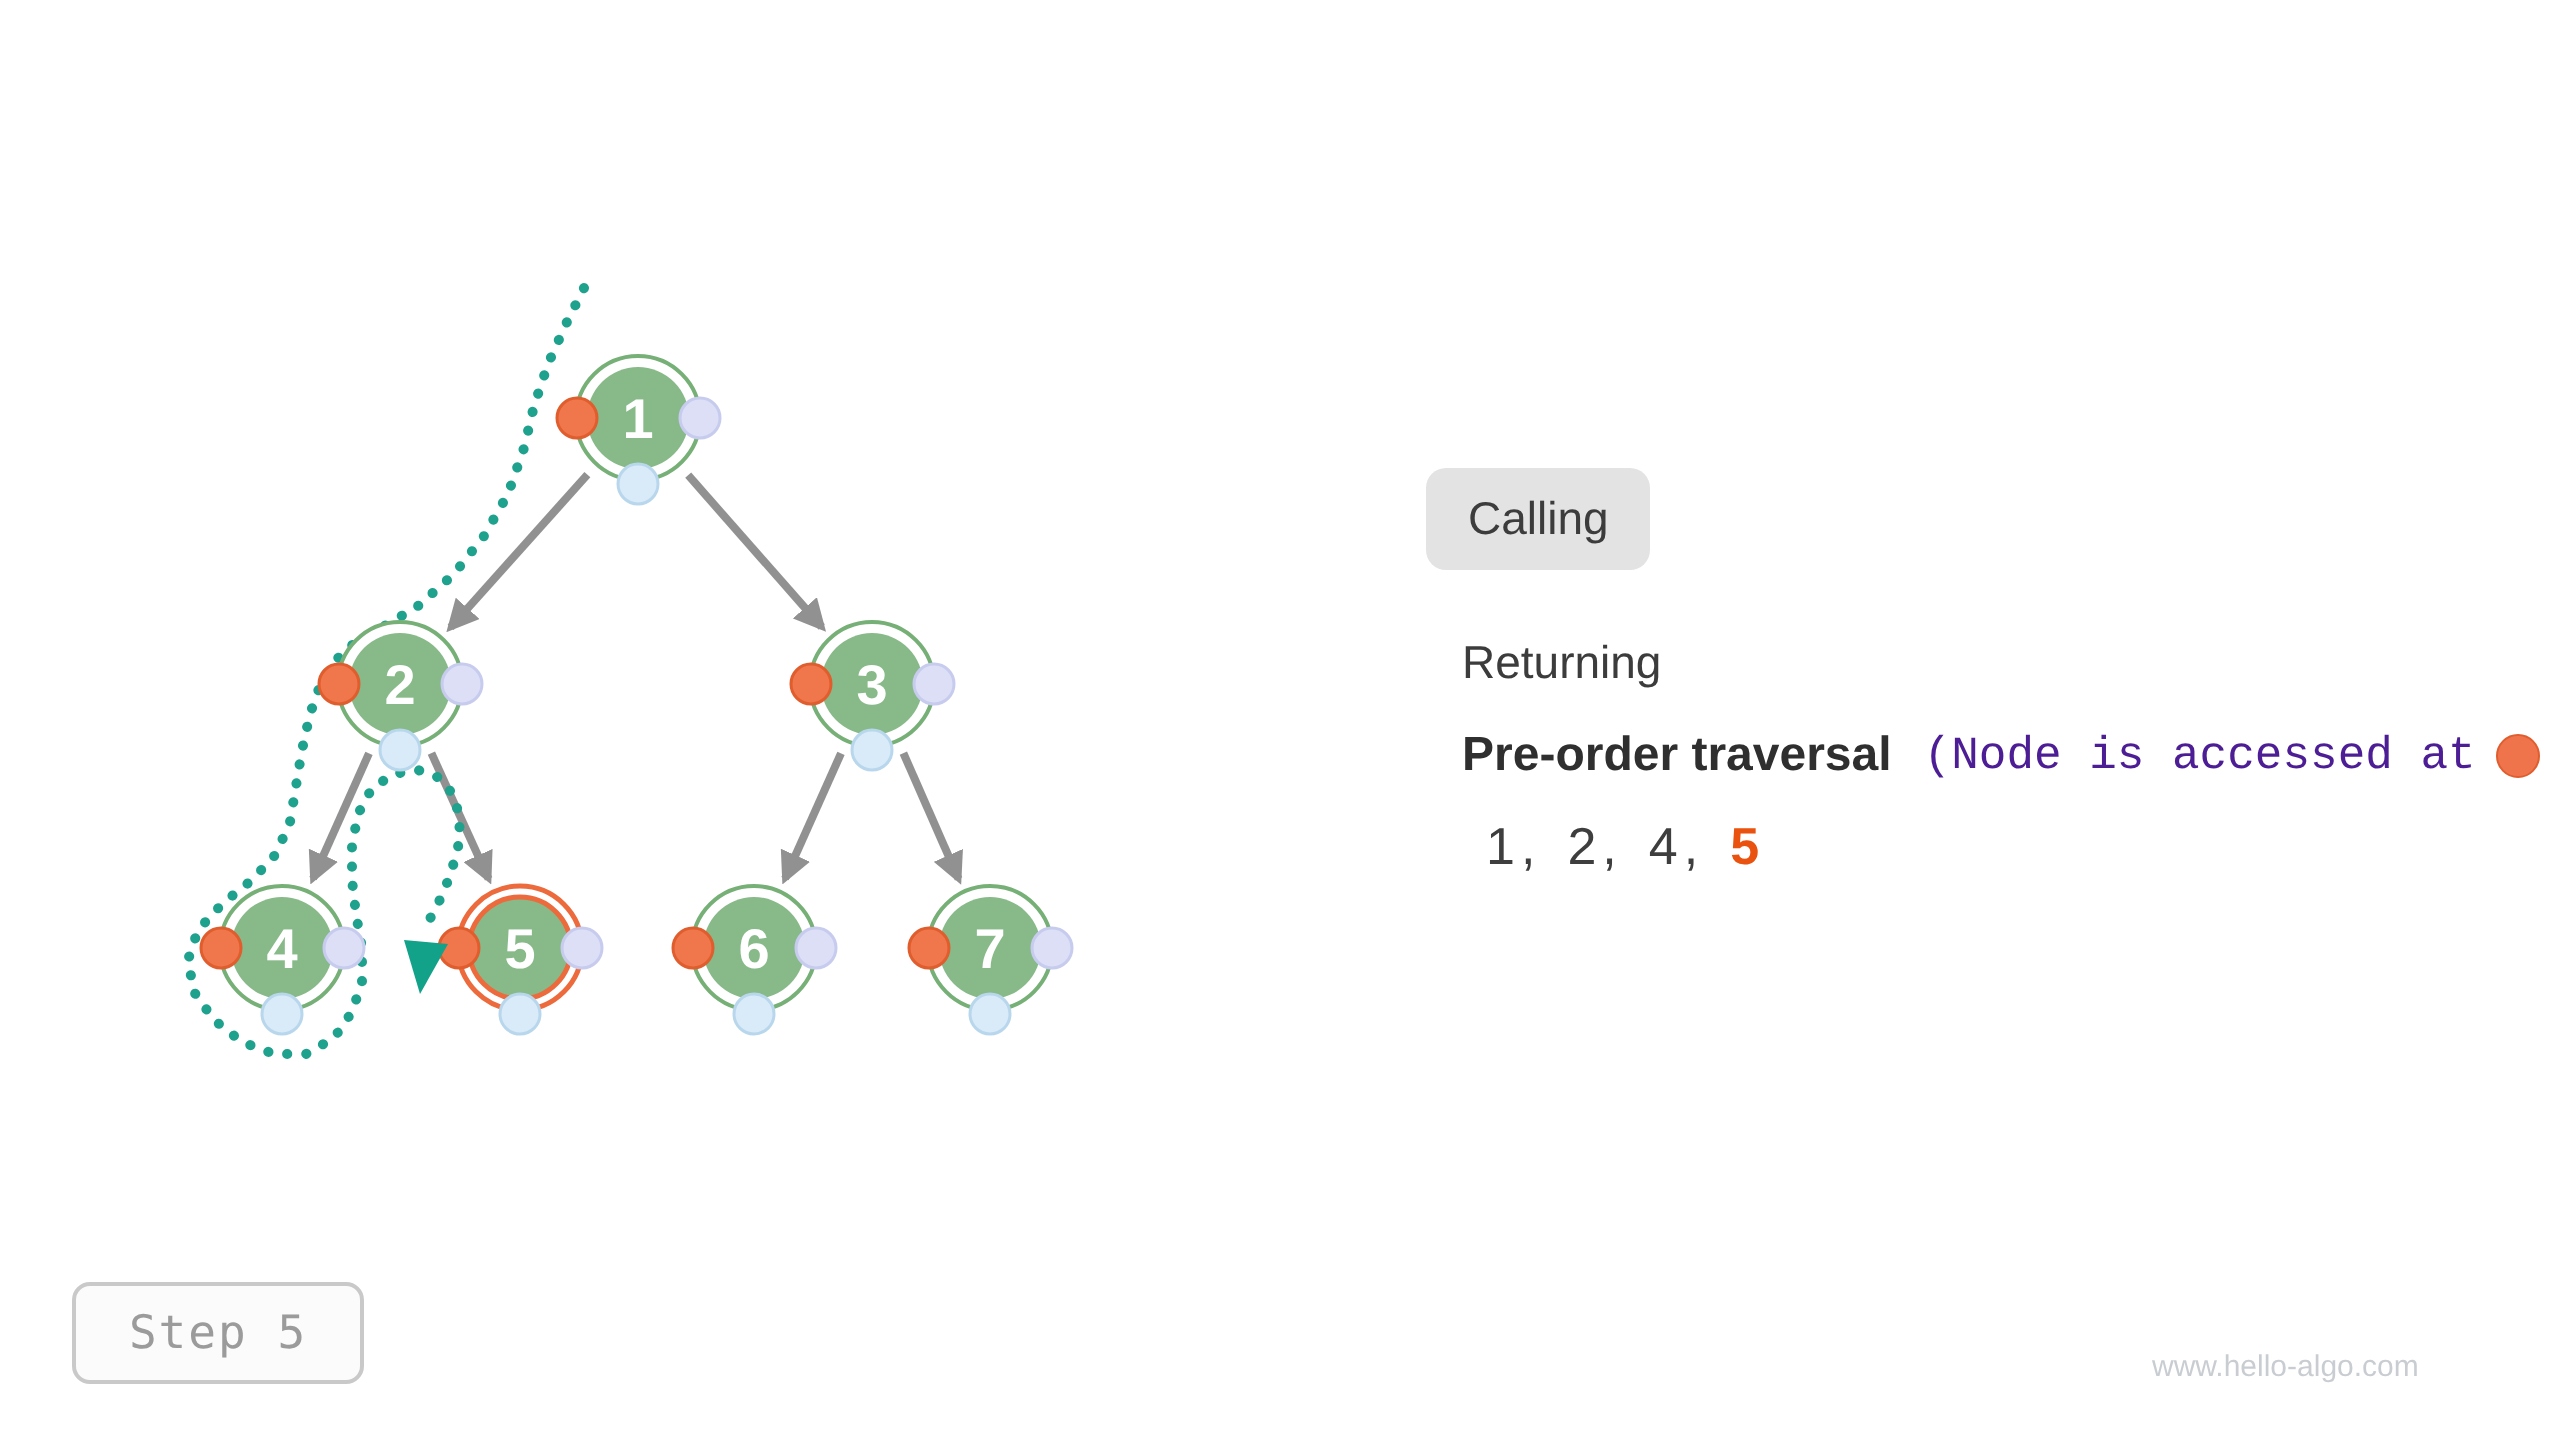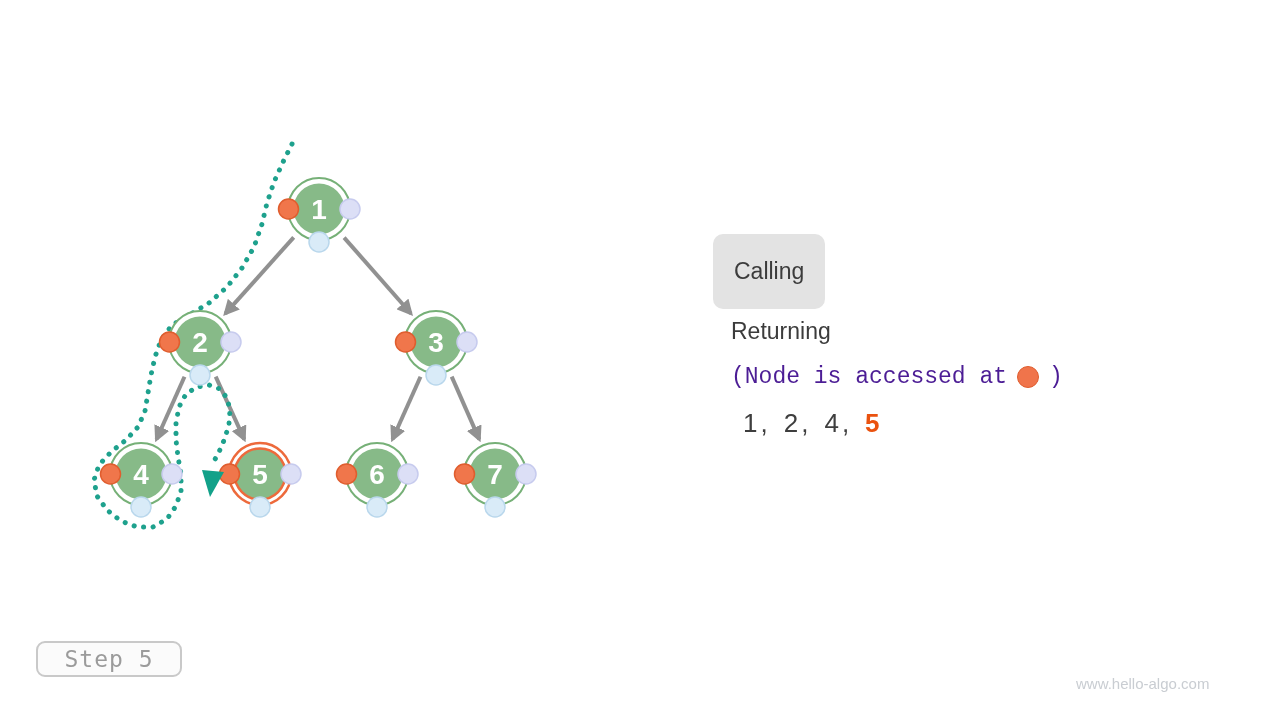--- a/index.html
+++ b/index.html
@@ -10,21 +10,21 @@
     overflow: hidden;
     font-family: "Liberation Sans", sans-serif;
     color: #3c3c3c;
   }
   .tree-svg { position: absolute; left: 0; top: 0; }
 
   
   .legend-chip {
     position: absolute; left: 713px; top: 234px;
     background: #e3e3e3; border-radius: 10px;
-    padding: 24px 21px;
+    padding: 12px 21px;
     font-size: 23px; color: #3c3c3c;
   }
   .legend-returning {
     position: absolute; left: 731px; top: 294px;
     font-size: 23px; color: #3c3c3c; margin-top: 24px;
   }
 
   
   .traversal-row {
     position: absolute; left: 731px; top: 364px;
@@ -43,21 +43,21 @@
     display: flex; align-items: baseline;
     font-size: 26px; color: #3e3e3e;
   }
   .seq-num { letter-spacing: 0; }
   .seq-comma { margin: 0 16px 0 3px; }
   .seq-highlight { color: #ea520f; font-weight: bold; }
 
   
   .step-box {
     position: absolute; left: 36px; top: 641px;
-    width: 146px; height: 36px; box-sizing: border-box;
+    width: 146px; height: 51px; box-sizing: border-box;
     border: 2px solid #c9c9c9; border-radius: 9px;
     background: #fbfbfb;
     display: flex; align-items: center; justify-content: center;
     font-family: "DejaVu Sans Mono", monospace;
     font-size: 23px; color: #9b9b9b; letter-spacing: 1px;
   }
 
   
   .watermark {
     position: absolute; left: 1076px; top: 675px;
@@ -160,20 +160,21 @@
     <text class="node-label" y="10" text-anchor="middle">7</text>
   </g>
 
   <polygon points="202,470 224,472 210,497" fill="#12A189"></polygon>
 </svg>
 
 <div class="legend-chip">Calling</div>
 <div class="legend-returning">Returning</div>
 
 <div class="traversal-row">
+  <span class="traversal-title">Pre-order traversal</span>
   <span class="traversal-note">(Node is accessed at</span>
   <span class="note-dot"></span>
   <span class="traversal-note">)</span>
 </div>
 
 <div class="sequence-row">
   <span class="seq-num">1</span>
     <span class="seq-comma">,</span>
   <span class="seq-num">2</span>
     <span class="seq-comma">,</span>

